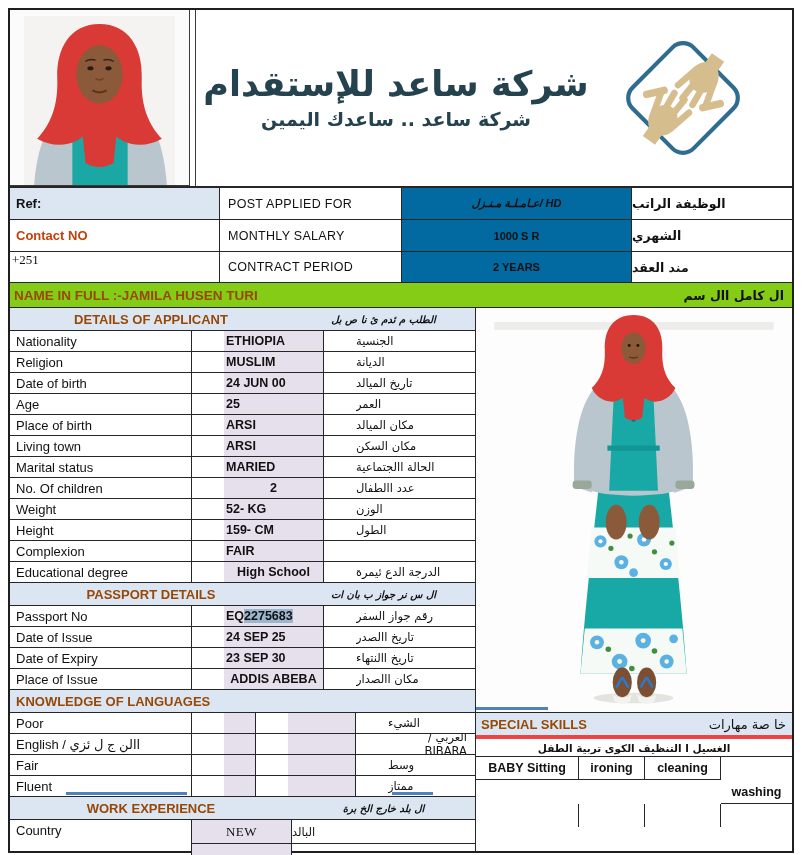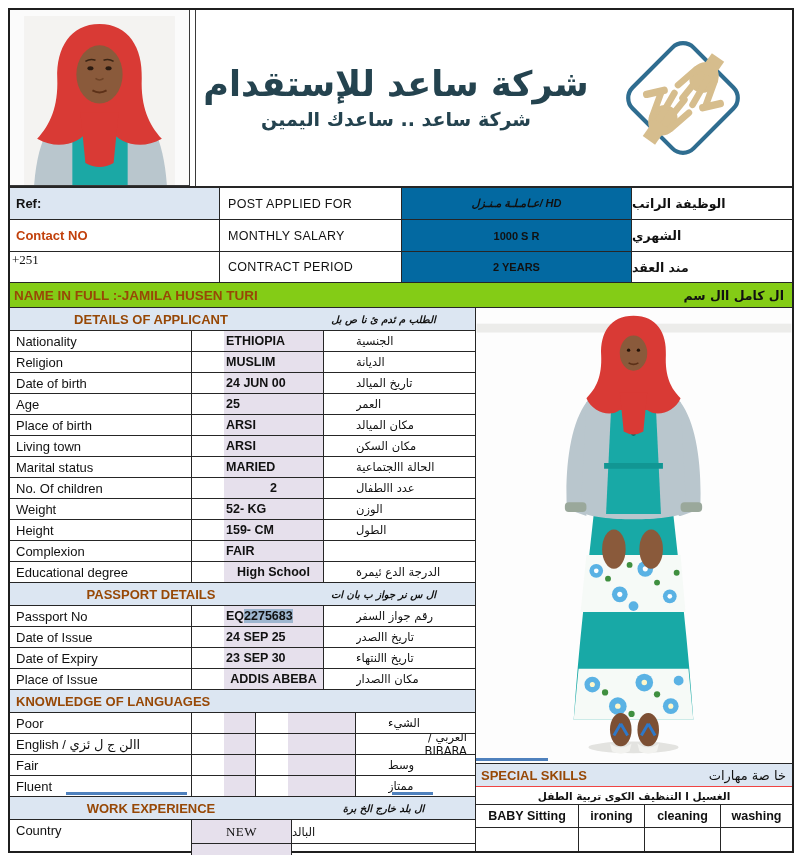--- a/index.html
+++ b/index.html
@@ -62,27 +62,27 @@
   .w-v{background:#e6e0ec;border-right:1px solid #262626;border-bottom:1px solid #262626;display:flex;align-items:center;justify-content:center;}
   .w-new{font-family:"Liberation Serif",serif;font-size:13px;letter-spacing:.5px;}
   .w-a{display:flex;align-items:center;justify-content:flex-end;padding-right:8px;font-size:11.5px;font-family:"DejaVu Sans",sans-serif;}
   .w-a.b1{border-bottom:1px solid #262626;grid-row:1;}
   .w-a.b2{border-bottom:1px solid #262626;grid-row:2;}
 
   
   .photo-area{flex:1;position:relative;background:#fdfdfd;overflow:hidden;}
   .photo-area .uline{left:0;width:72px;bottom:2px;}
   .skills{flex:none;border-top:1px solid #262626;}
-  .sk-h{height:22px;background:#dce6f2;border-bottom:1px solid #ef4444;display:flex;align-items:center;justify-content:space-between;}
+  .sk-h{height:22px;background:#dce6f2;border-bottom:4px solid #ef4444;display:flex;align-items:center;justify-content:space-between;}
   .sk-h .st{font-weight:bold;font-size:13px;color:#974806;padding-left:5px;}
   .sk-h .sa{font-size:13px;padding-right:6px;font-family:"DejaVu Sans",sans-serif;}
   .sk-ar{height:17px;border-bottom:1px solid #262626;display:flex;align-items:center;justify-content:center;font-weight:bold;font-size:10.5px;font-family:"DejaVu Sans",sans-serif;}
   .sk-grid{display:grid;grid-template-columns:103px 66px 76px 1fr;}
   .sk-grid>div{border-right:1px solid #262626;box-sizing:border-box;}
-  .sk-grid>div:last-child{border-right:none;}
+  .sk-grid>div:last-child{border-right:none;margin-top:24px;}
   .sk-c{height:23px;border-bottom:1px solid #262626;display:flex;align-items:center;justify-content:center;font-weight:bold;font-size:12.5px;}
   .sk-e{height:23px;}
 </style>
 </head>
 <body>
 
 <div class="page">
 
   <div class="hdr">
     <div class="photo-cell">

